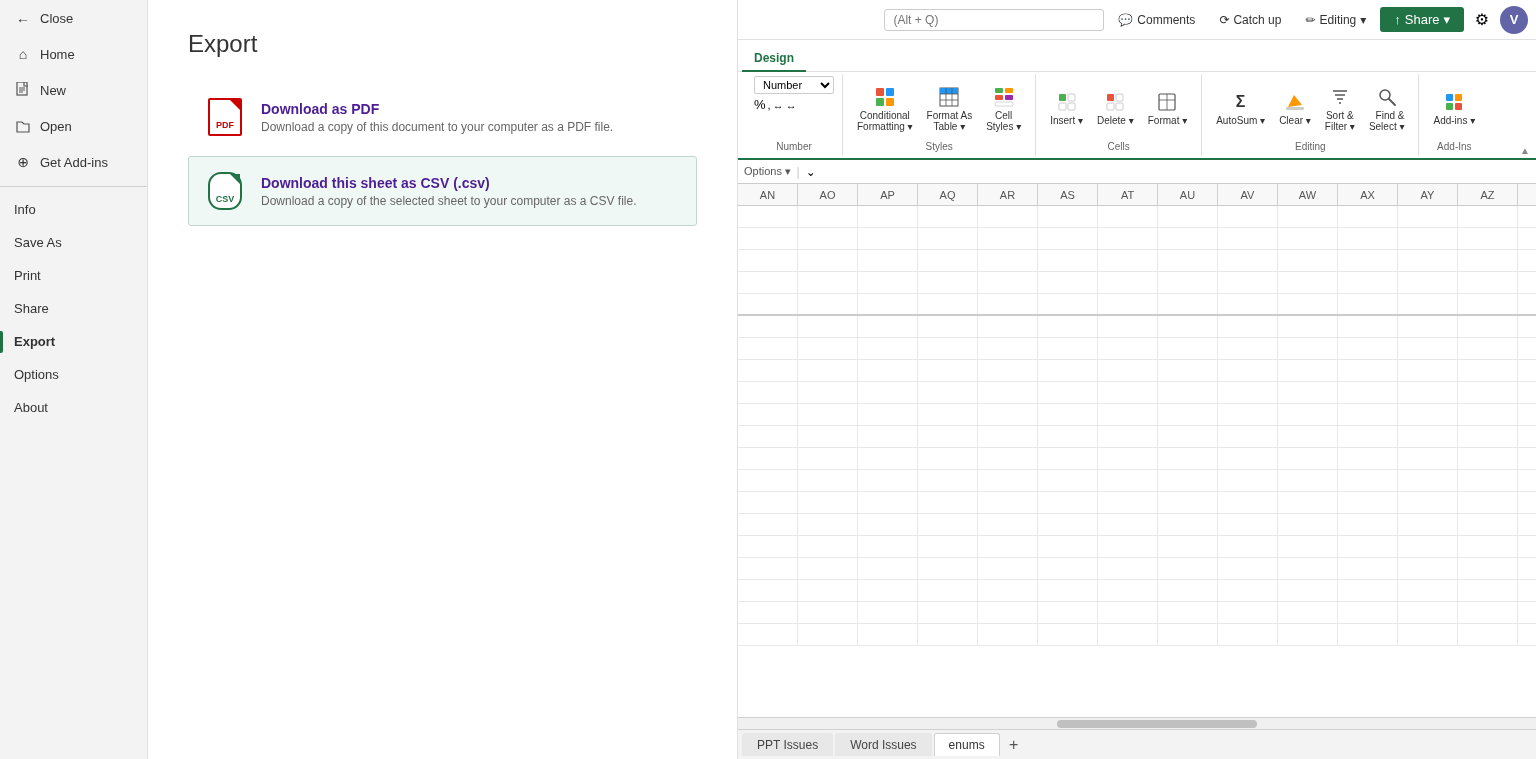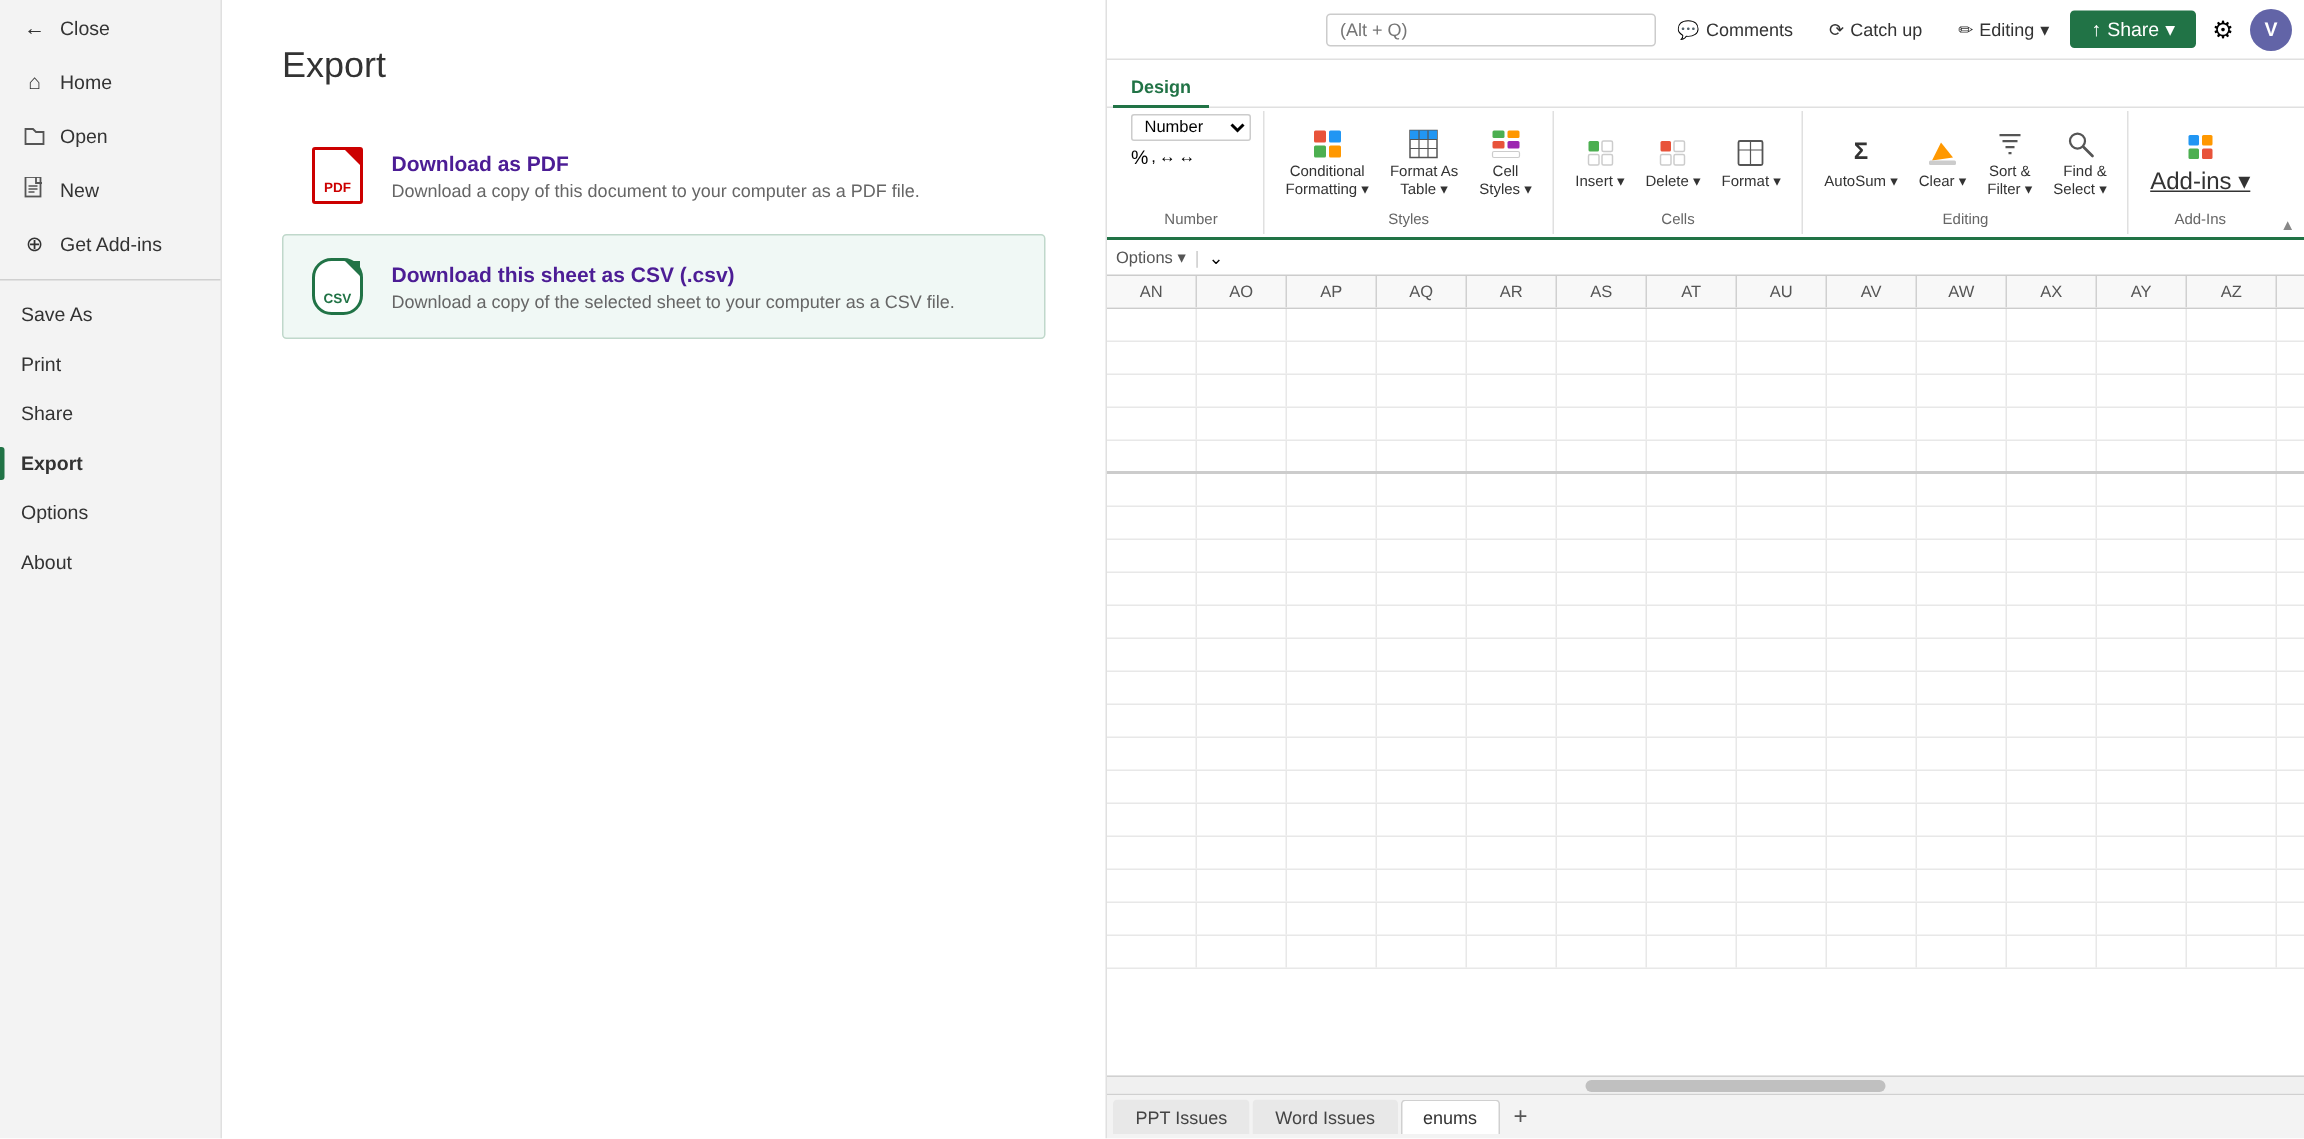--- a/index.html
+++ b/index.html
@@ -492,42 +492,45 @@
     <span class="sidebar-icon">←</span>
     <span>Close</span>
   </div>
   <div class="sidebar-item">
     <span class="sidebar-icon">⌂</span>
     <span>Home</span>
   </div>
   <div class="sidebar-item">
     <span class="sidebar-icon">
       <svg width="16" height="16" viewBox="0 0 16 16">
-          <path d="M2 4 h5 l2 2 h5 v8 H2 z" fill="none" stroke="#555" stroke-width="1.2"></path>
-        </svg>
-    </span>
-    <span>Open</span>
-  </div>
-  <div class="sidebar-item">
-    <span class="sidebar-icon">
-      <svg width="16" height="16" viewBox="0 0 16 16">
           <rect x="2" y="0" width="10" height="13" fill="none" stroke="#555" stroke-width="1.2"></rect>
           <polyline points="9,0 9,4 13,4" fill="none" stroke="#555" stroke-width="1.2"></polyline>
           <line x1="4" y1="6" x2="10" y2="6" stroke="#555" stroke-width="1"></line>
           <line x1="4" y1="8" x2="10" y2="8" stroke="#555" stroke-width="1"></line>
           <line x1="4" y1="10" x2="8" y2="10" stroke="#555" stroke-width="1"></line>
         </svg>
     </span>
     <span>New</span>
   </div>
   <div class="sidebar-item">
+    <span class="sidebar-icon">
+      <svg width="16" height="16" viewBox="0 0 16 16">
+          <path d="M2 4 h5 l2 2 h5 v8 H2 z" fill="none" stroke="#555" stroke-width="1.2"></path>
+        </svg>
+    </span>
+    <span>Open</span>
+  </div>
+  <div class="sidebar-item">
     <span class="sidebar-icon">⊕</span>
     <span>Get Add-ins</span>
   </div>
   <div class="sidebar-divider"></div>
+  <div class="sidebar-item">
+    <span>Info</span>
+  </div>
   <div class="sidebar-item">
     <span>Save As</span>
   </div>
   <div class="sidebar-item">
     <span>Print</span>
   </div>
   <div class="sidebar-item">
     <span>Share</span>
   </div>
   <div class="sidebar-item active">
@@ -758,21 +761,21 @@
             <div class="ribbon-group-buttons">
               <button class="ribbon-btn">
                 <div class="ribbon-btn-icon">
                   <svg width="22" height="22" viewBox="0 0 22 22">
                     <rect x="3" y="3" width="7" height="7" fill="#2196f3" rx="1"></rect>
                     <rect x="12" y="3" width="7" height="7" fill="#ff9800" rx="1"></rect>
                     <rect x="3" y="12" width="7" height="7" fill="#4caf50" rx="1"></rect>
                     <rect x="12" y="12" width="7" height="7" fill="#e8533a" rx="1"></rect>
                   </svg>
                 </div>
-                <span style="font-size:16px;text-decoration:underline;">Add-ins ▾</span>
+                <span style="font-size:10px;">Add-ins ▾</span>
               </button>
             </div>
             <span class="ribbon-group-label">Add-Ins</span>
           </div>
         </div>
 
         <span class="ribbon-collapse">▲</span>
       </div>
 
       <div class="formula-bar">

